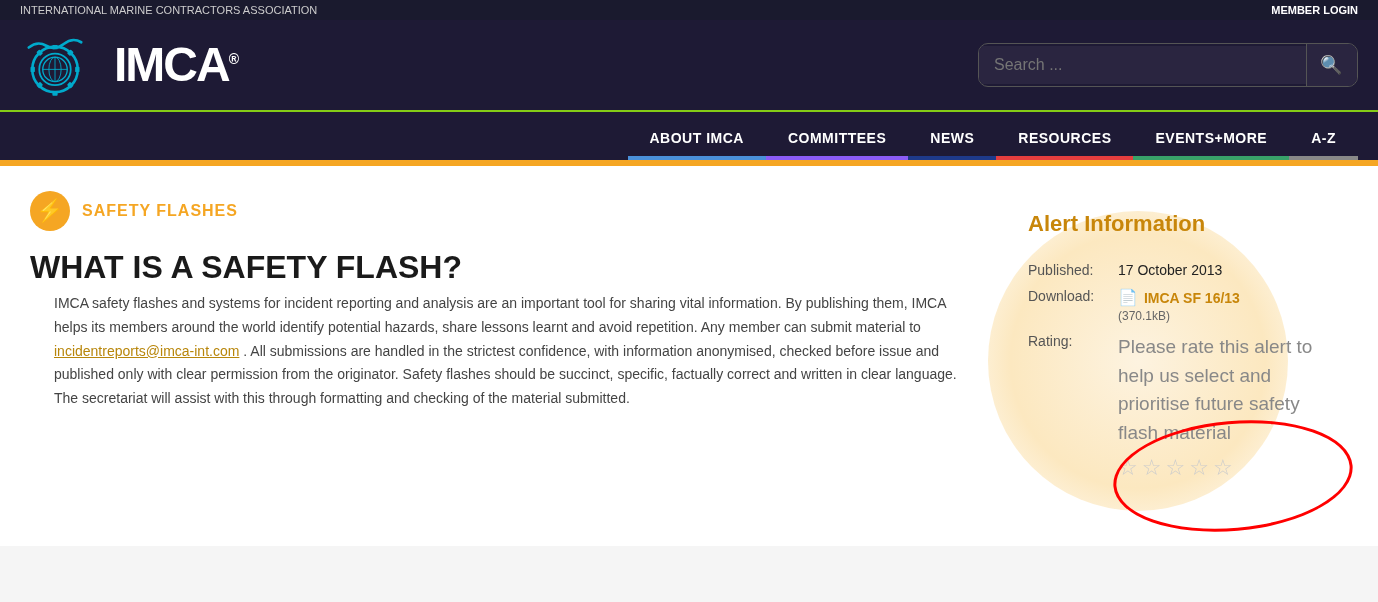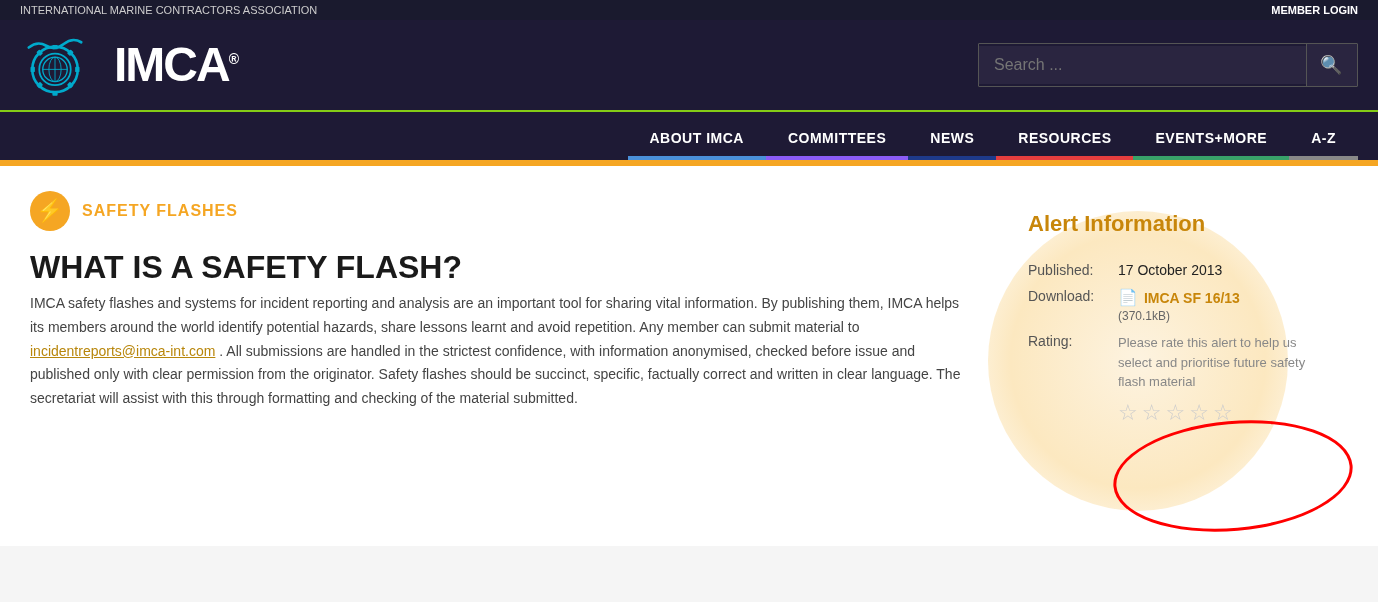--- a/index.html
+++ b/index.html
@@ -48,21 +48,21 @@
     .search-area {
       flex: 1;
       display: flex;
       justify-content: flex-end;
       align-items: center;
     }
     .search-box {
       display: flex;
       align-items: center;
       border: 1px solid #555;
-      border-radius: 1px;
+      border-radius: 10px;
       overflow: hidden;
       width: 380px;
     }
     .search-input {
       background: #2a2540;
       border: none;
       color: #aaa;
       font-size: 16px;
       padding: 10px 15px;
       flex: 1;
@@ -157,20 +157,21 @@
     .page-title {
       font-size: 32px;
       font-weight: 900;
       color: #1a1a1a;
       margin-bottom: 6px;
     }
     .body-text {
       font-size: 14px;
       color: #444;
       line-height: 1.7;
+      margin-left: 24px;
     }
     .email-link {
       color: #b8860b;
       text-decoration: underline;
     }
 
     
     .alert-sidebar {
       width: 340px;
       position: relative;
@@ -231,21 +232,21 @@
     }
     .file-size {
       font-size: 12px;
       color: #666;
       font-weight: normal;
       display: block;
       margin-top: 2px;
     }
     .rating-text {
       color: #888;
-      font-size: 13px;
+      font-size: 19px;
       line-height: 1.5;
       margin-bottom: 8px;
     }
     .stars {
       display: flex;
       gap: 4px;
       font-size: 22px;
       color: #ccc;
     }
 

